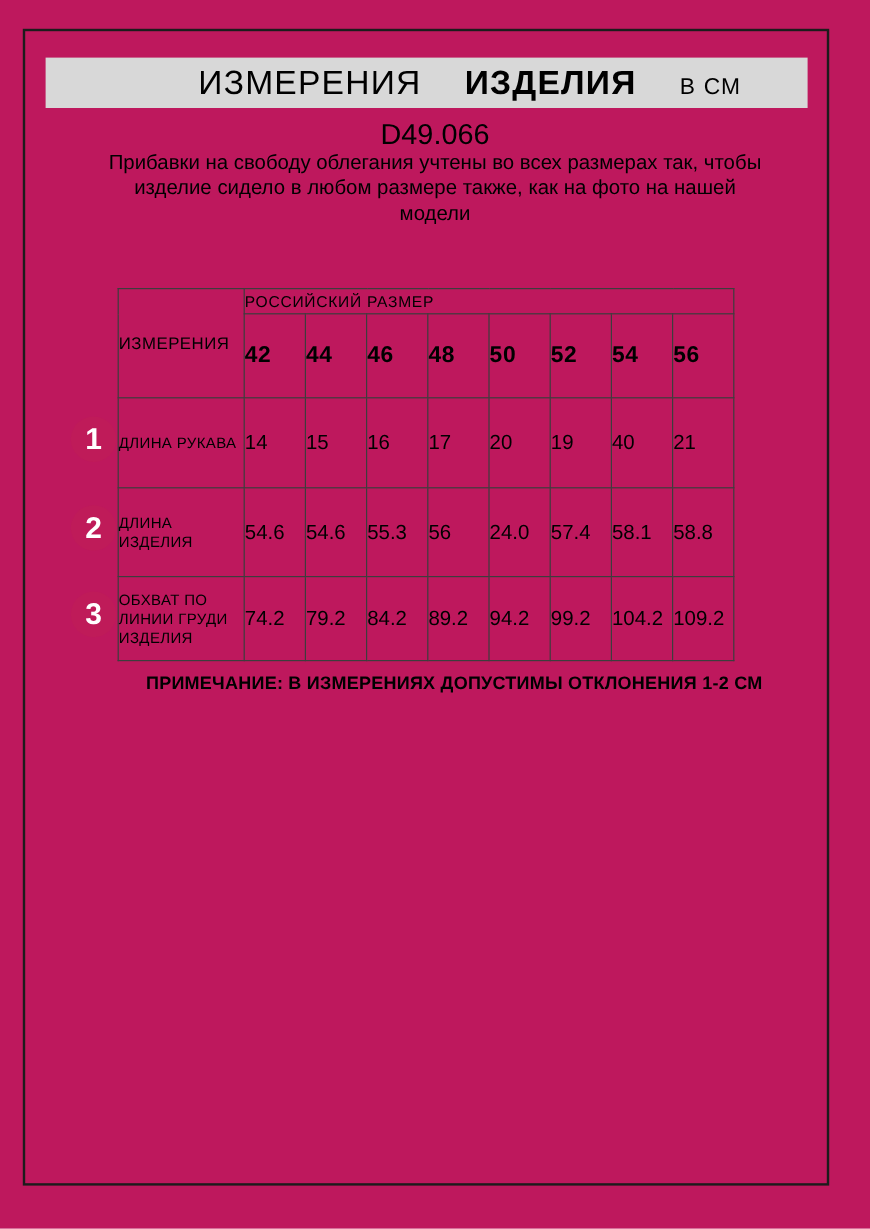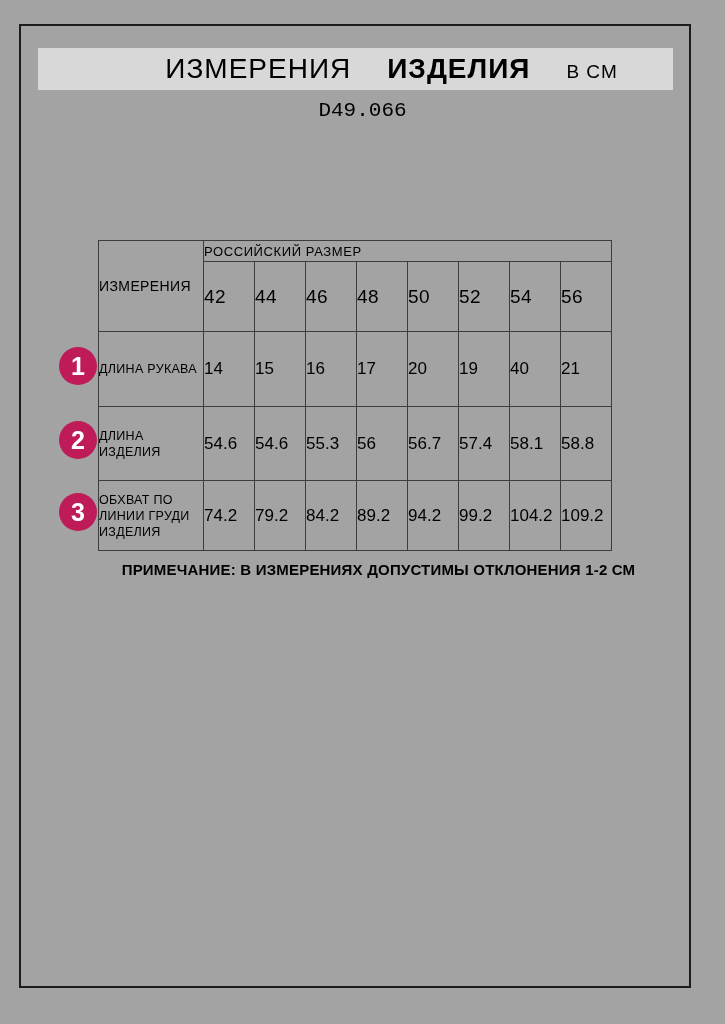--- a/index.html
+++ b/index.html
@@ -4,21 +4,21 @@
 <style>
   html, body {
     margin: 0;
     padding: 0;
     background: #ffffff;
   }
   .page {
     position: relative;
     width: 725px;
     height: 1024px;
-    background: #a3a3a3;
+    background: #be185d;
     font-family: "Liberation Sans", sans-serif;
     color: #000000;
     overflow: hidden;
   }
   .frame {
     position: absolute;
     left: 19px;
     top: 24px;
     width: 672px;
     height: 964px;
@@ -59,23 +59,22 @@
     font-weight: 400;
     letter-spacing: 1px;
     text-align: right;
   }
   .product-code {
     position: absolute;
     left: 0;
     top: 99px;
     width: 725px;
     text-align: center;
-    font-size: 21px;
+    font-size: 24px;
     font-weight: 400;
-    font-family: Liberation Mono, monospace;
   }
   .product-desc {
     position: absolute;
     left: 0;
     top: 125px;
     width: 725px;
     text-align: center;
     font-size: 17px;
     line-height: 21px;
     white-space: pre-line;
@@ -104,21 +103,21 @@
   .measure-head {
     font-size: 14px;
     letter-spacing: 0.4px;
   }
   .size-group-head {
     font-size: 13px;
     letter-spacing: 0.6px;
   }
   .size-head {
     font-size: 19px;
-    font-weight: 400;
+    font-weight: 700;
     letter-spacing: 0.5px;
   }
   .row-label {
     font-size: 12.5px;
     letter-spacing: 0.3px;
     line-height: 16px;
     white-space: pre-line;
   }
   .val {
     font-size: 17px;
@@ -160,20 +159,23 @@
   <div class="title-bar" style="background: rgb(216, 216, 216);">
     <div class="title-inner">
       <span class="title-word1">ИЗМЕРЕНИЯ</span>
       <span class="title-word2">ИЗДЕЛИЯ</span>
       <span class="title-unit">В СМ</span>
     </div>
   </div>
 
   <div class="product-code">D49.066</div>
 
+  <div class="product-desc">Прибавки на свободу облегания учтены во всех размерах так, чтобы
+изделие сидело в любом размере также, как на фото на нашей
+модели</div>
 
   <table class="size-table">
     <tbody>
         <tr class="h-group">
       <td class="measure-head col-label" rowspan="2">ИЗМЕРЕНИЯ</td>
       <td class="size-group-head" colspan="8">РОССИЙСКИЙ РАЗМЕР</td>
     </tr>
     <tr class="h-sizes">
       <td class="size-head col-size">42</td>
       <td class="size-head col-size">44</td>
@@ -195,21 +197,21 @@
       <td class="val">40</td>
       <td class="val">21</td>
     </tr>
     <tr class="h-row2">
       <td class="row-label">ДЛИНА
 ИЗДЕЛИЯ</td>
       <td class="val">54.6</td>
       <td class="val">54.6</td>
       <td class="val">55.3</td>
       <td class="val">56</td>
-      <td class="val">56.7</td>
+      <td class="val">24.0</td>
       <td class="val">57.4</td>
       <td class="val">58.1</td>
       <td class="val">58.8</td>
     </tr>
     <tr class="h-row3">
       <td class="row-label">ОБХВАТ ПО
 ЛИНИИ ГРУДИ
 ИЗДЕЛИЯ</td>
       <td class="val">74.2</td>
       <td class="val">79.2</td>

